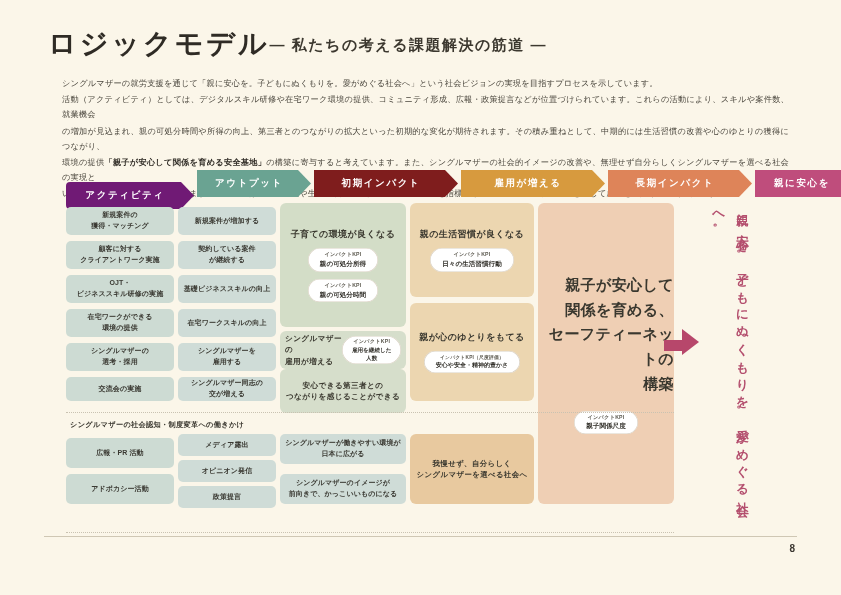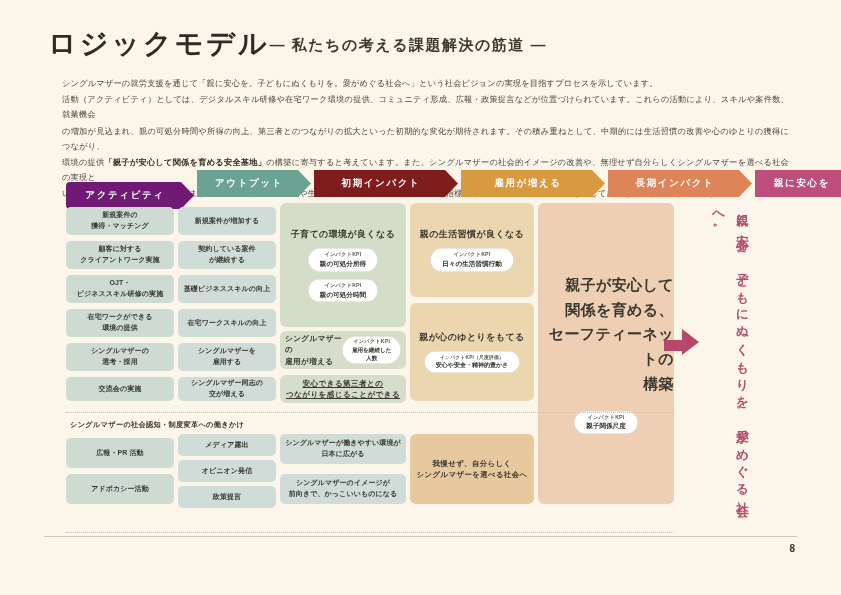--- a/index.html
+++ b/index.html
@@ -225,21 +225,21 @@
       </div>
 
       <div class="panel green2" style="position:absolute;top:128px;left:0;width:126px;height:38px;flex-direction:row;justify-content:space-between;padding:0 5px;">
         <div class="panel-title small" style="text-align:left;">シングルマザーの<br>雇用が増える</div>
         <div class="kpi" style="margin-top:0;padding:2px 7px;">
           <div class="k1">インパクトKPI</div>
           <div class="k2" style="font-size:5.6px;">雇用を継続した人数</div>
         </div>
       </div>
 
-      <div class="panel green2" style="position:absolute;top:172px;left:0;width:126px;height:28px;text-decoration:underline;">
+      <div class="panel green2" style="position:absolute;top:166px;left:0;width:126px;height:44px;">
         <div class="panel-title small">安心できる第三者との<br>つながりを感じることができる</div>
       </div>
 
       <div class="cell out" style="position:absolute;top:231px;left:0;width:126px;height:30px;">シングルマザーが働きやすい環境が<br>日本に広がる</div>
       <div class="cell out" style="position:absolute;top:271px;left:0;width:126px;height:30px;">シングルマザーのイメージが<br>前向きで、かっこいいものになる</div>
     </div>
 
     <div class="col" id="col-mid" style="left:344px;width:124px;">
       <div class="panel tan2" style="position:absolute;top:0;left:0;width:124px;height:94px;">
         <div class="panel-title">親の生活習慣が良くなる</div>

